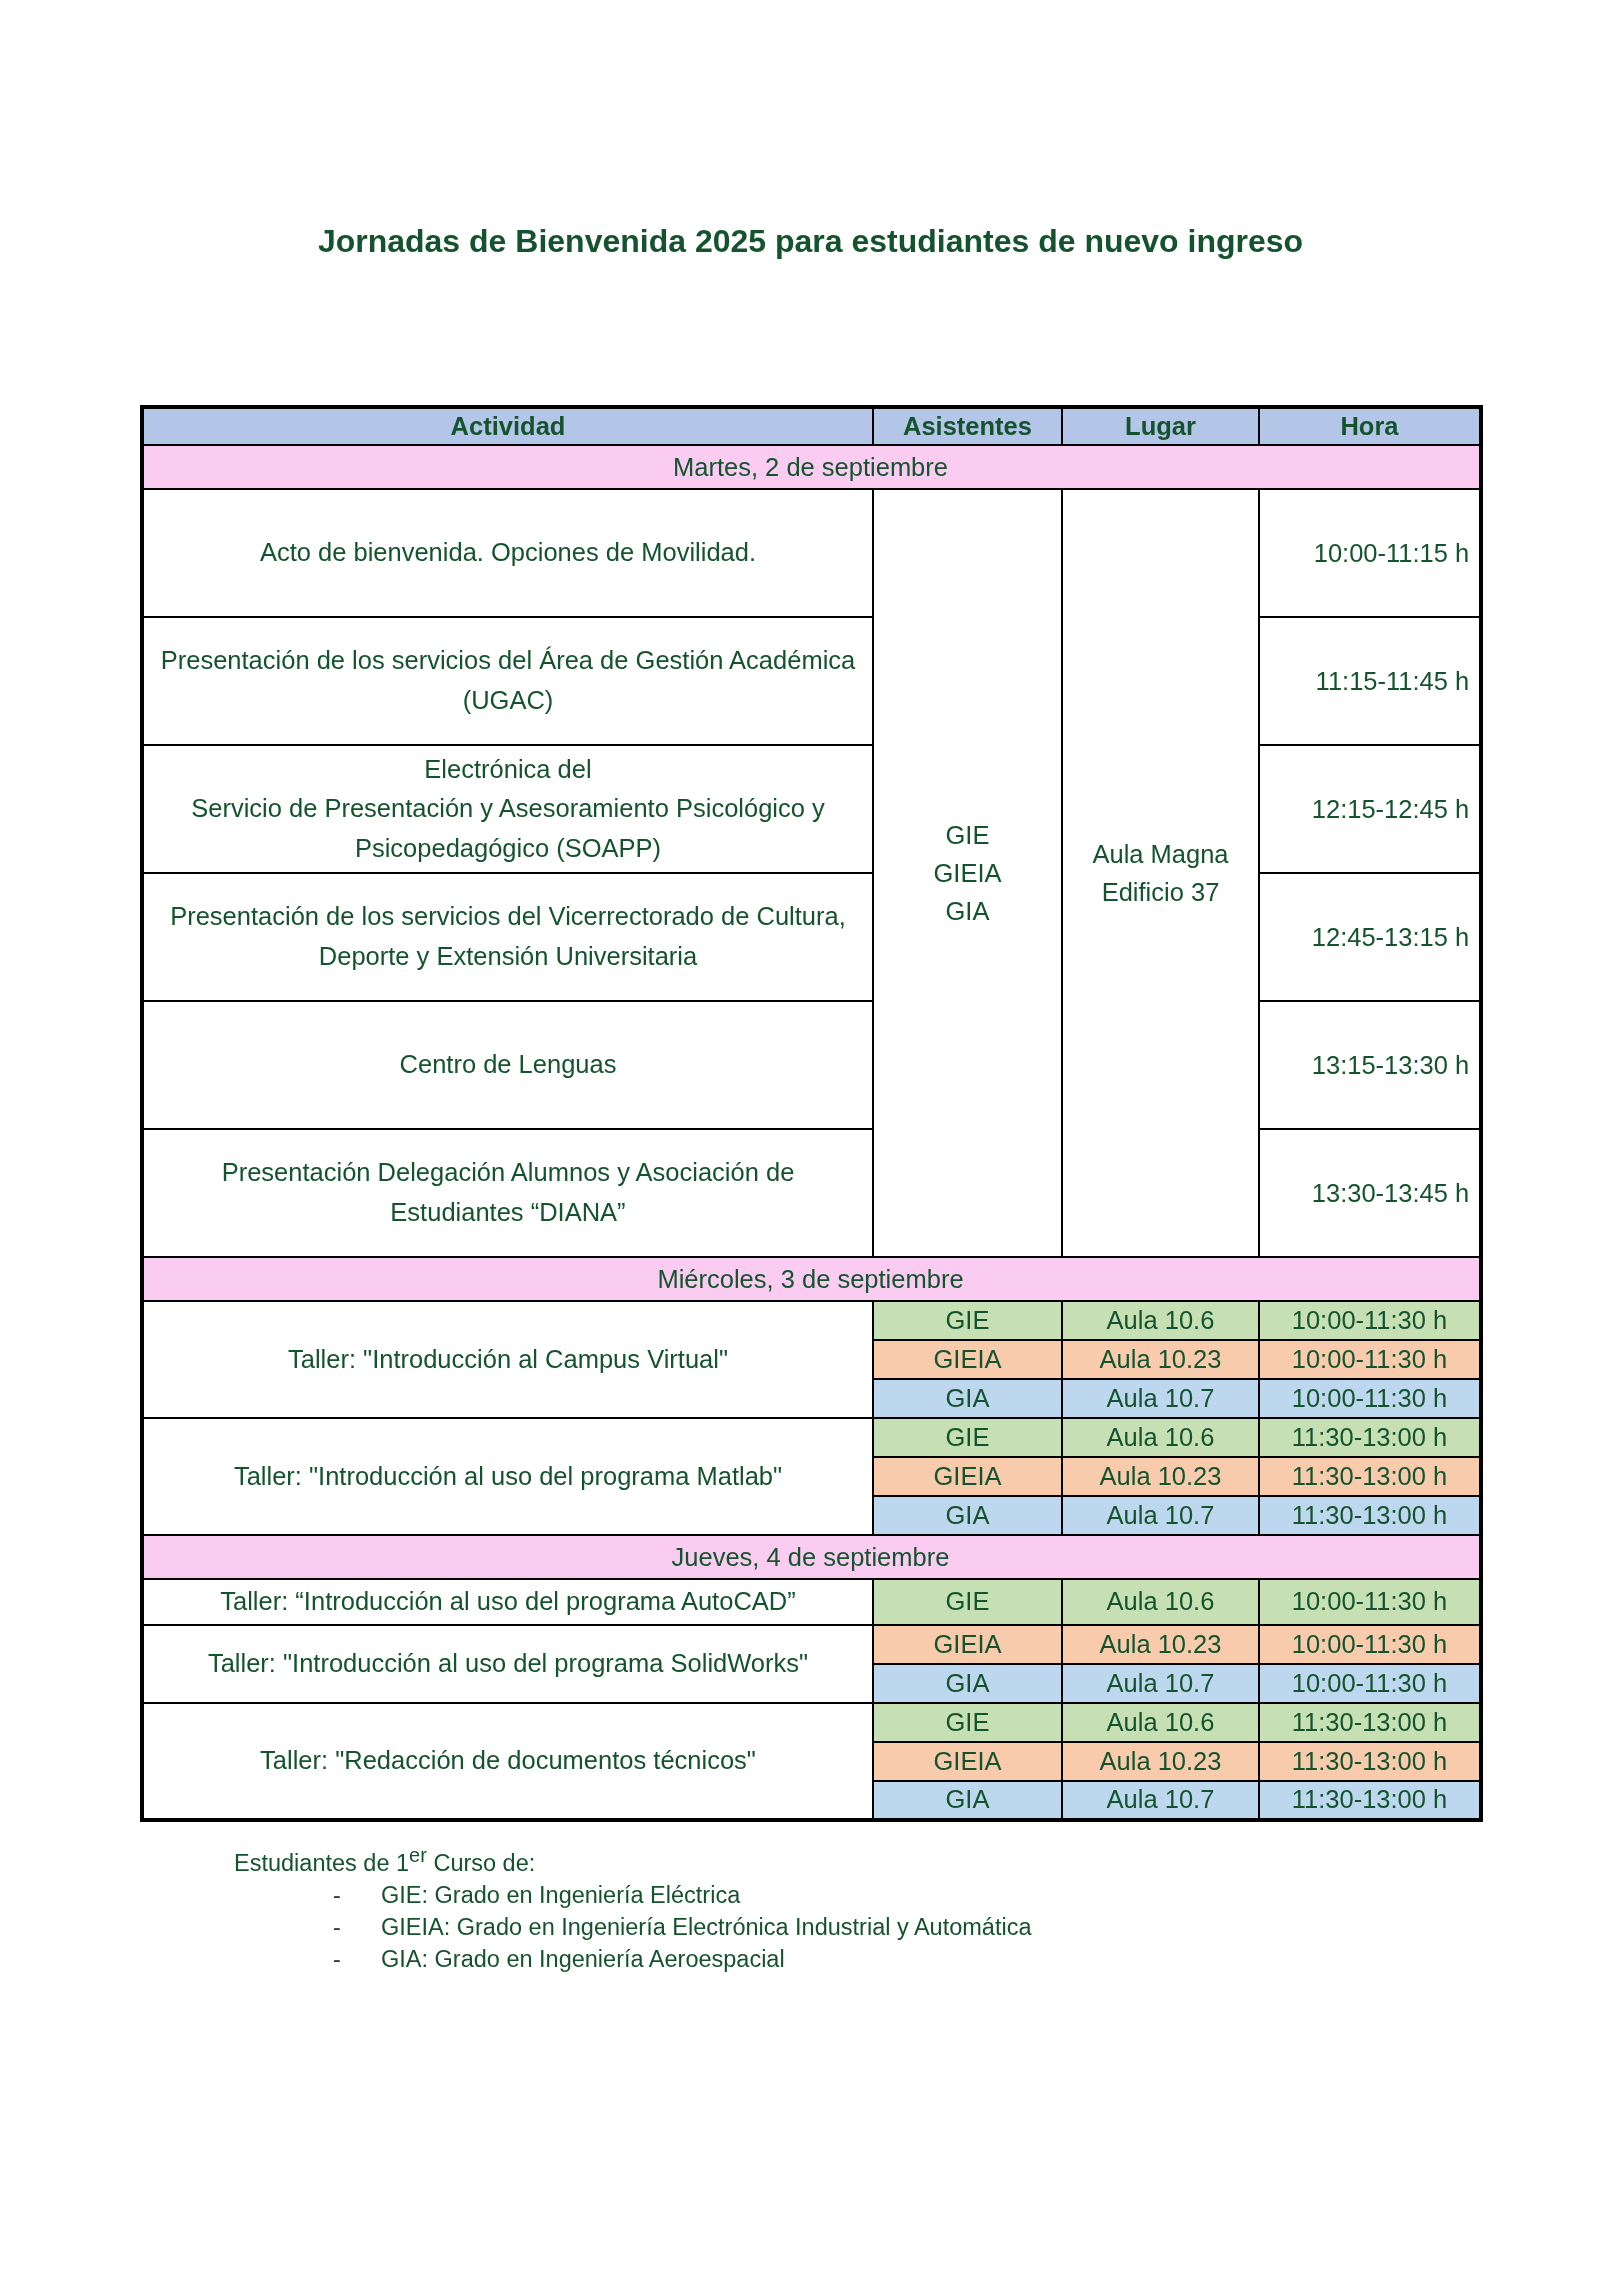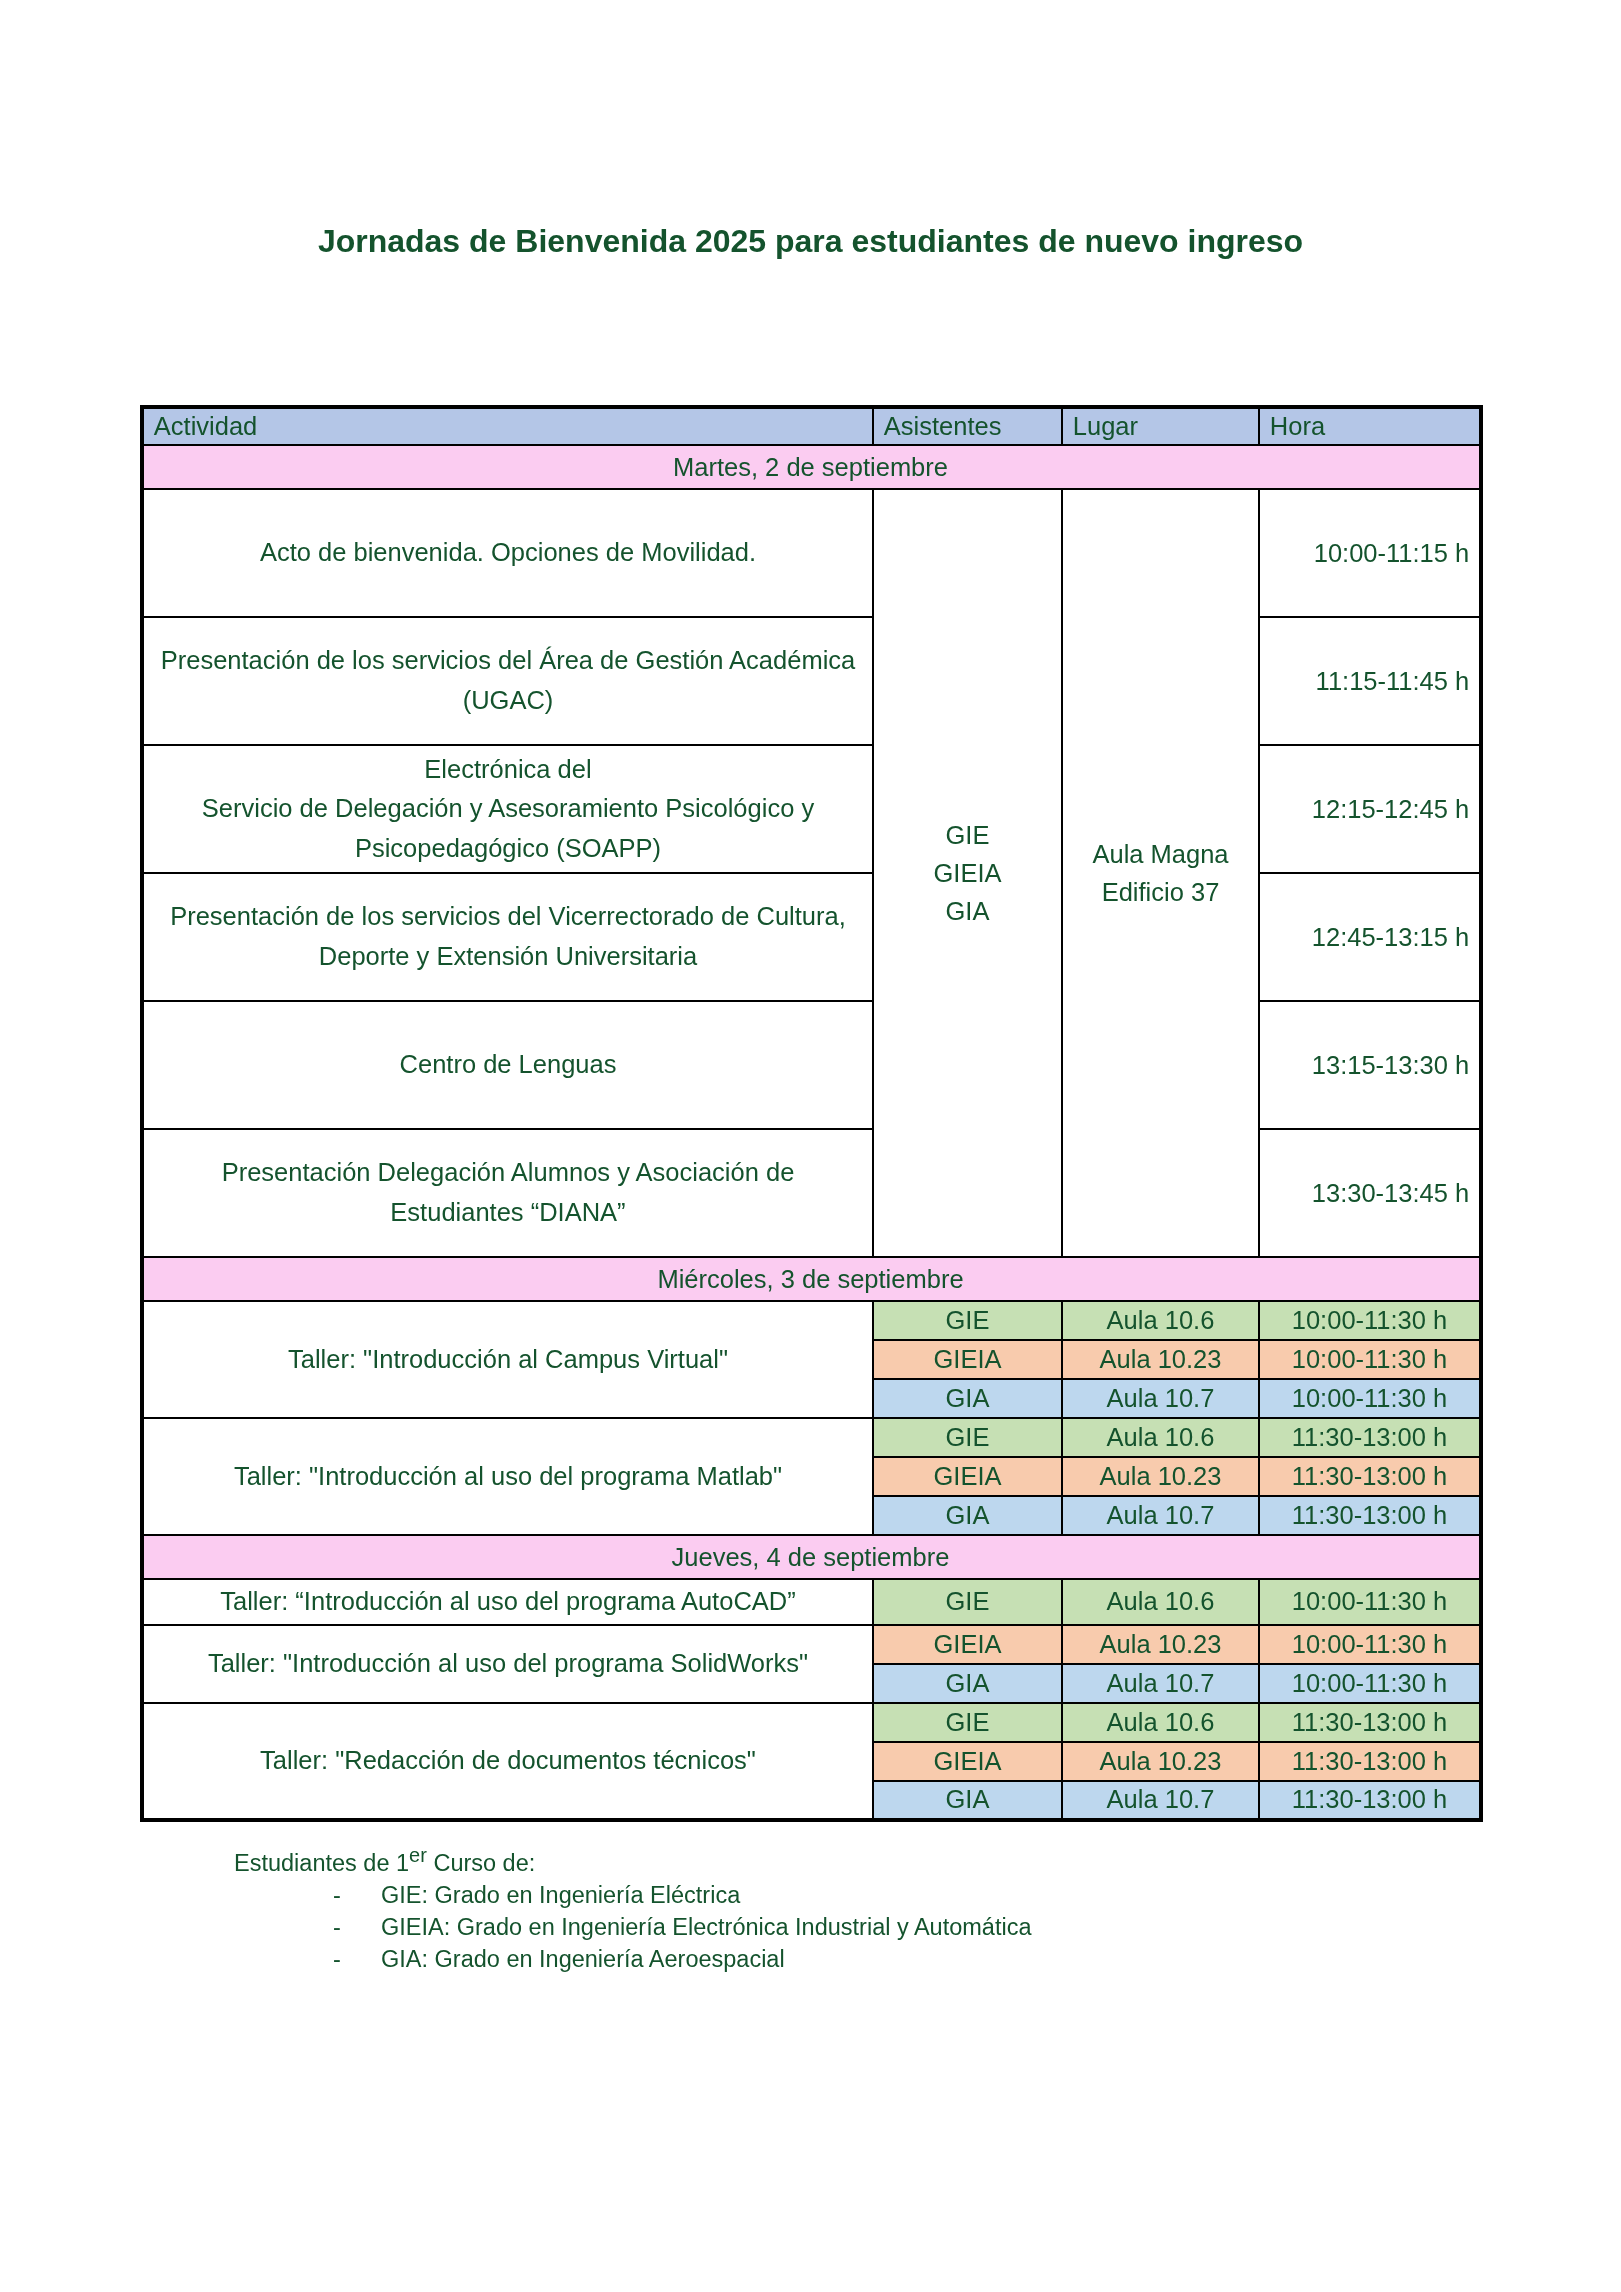--- a/index.html
+++ b/index.html
@@ -32,21 +32,21 @@
     border: 4.9px solid #000;
     font-size: 25.5px;
   }
   table.schedule th, table.schedule td {
     border: 2.9px solid #000;
     padding: 2px 9.8px;
     vertical-align: middle;
     overflow: hidden;
   }
   tr.header-row { height: 38px; }
-  tr.header-row th { font-weight: normal; text-align: left; }
+  tr.header-row th { font-weight: bold; text-align: center; }
   tr.day-row { height: 44px; }
   tr.day-row td { text-align: center; padding-left: 7.8px; font-weight: normal; }
   tr.martes-row { height: 128px; }
   tr.slot-row { height: 39px; }
   td.act { text-align: center; line-height: 1.55; }
   td.time { text-align: right; }
   td.slot { text-align: center; }
   td.mid { text-align: center; line-height: 1.5; }
   .footer {
     position: absolute;
@@ -99,21 +99,21 @@
         </td>
         <td class="time">10:00-11:15 h</td>
       </tr>
       <tr class="martes-row">
         <td class="act">Presentación de los servicios del Área de Gestión Académica (UGAC)</td>
         <td class="time">11:15-11:45 h</td>
       </tr>
       <tr class="martes-row">
         <td class="act">
           <div>Electrónica del</div>
-          <div>Servicio de Delegación y Asesoramiento Psicológico y</div>
+          <div>Servicio de Presentación y Asesoramiento Psicológico y</div>
           <div>Psicopedagógico (SOAPP)</div>
         </td>
         <td class="time">12:15-12:45 h</td>
       </tr>
       <tr class="martes-row">
         <td class="act">Presentación de los servicios del Vicerrectorado de Cultura, Deporte y Extensión Universitaria</td>
         <td class="time">12:45-13:15 h</td>
       </tr>
       <tr class="martes-row">
         <td class="act">Centro de Lenguas</td>

